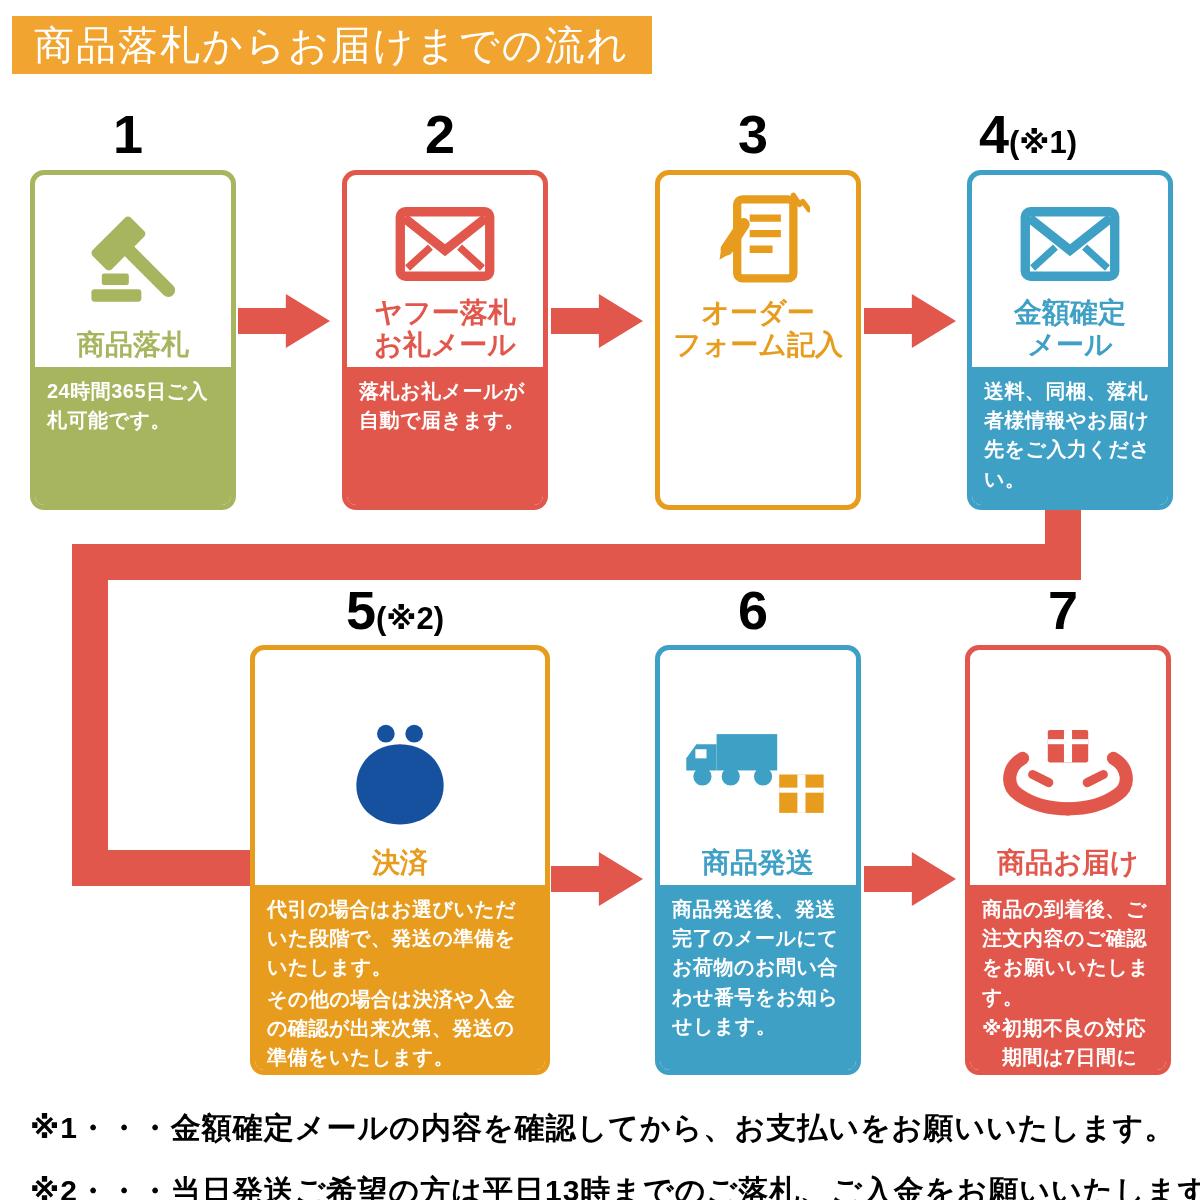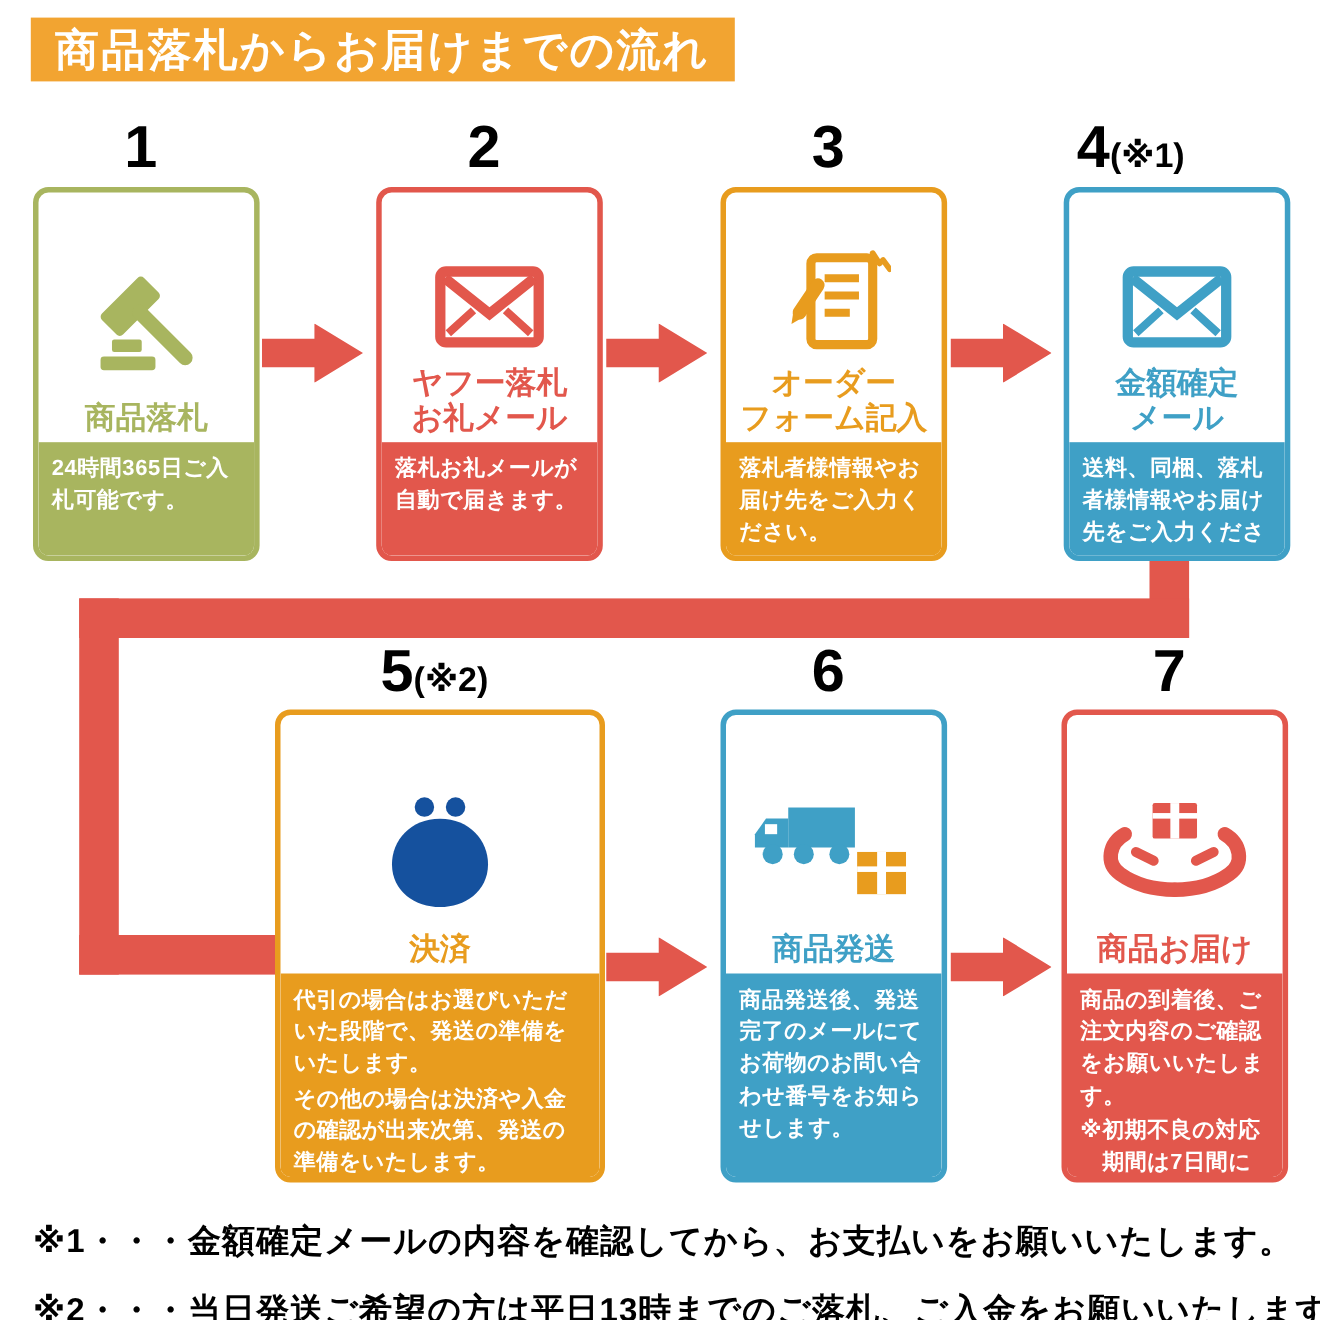--- a/index.html
+++ b/index.html
@@ -3,38 +3,38 @@
 <meta charset="utf-8">
 <style>
   html,body{margin:0;padding:0;background:#fff;}
   .stage{
     position:relative;width:1200px;height:1200px;background:#ffffff;overflow:hidden;
     font-family:"Liberation Sans","DejaVu Sans",sans-serif;
     --c:#E2574C; 
   }
   
   .banner{
-    position:absolute;left:28px;top:16px;height:58px;
+    position:absolute;left:12px;top:16px;height:58px;
     display:inline-flex;align-items:center;padding:0 22px;
-    background:var(--c);color:#fff;font-size:40px;font-weight:700;letter-spacing:2px;
+    background:var(--c);color:#fff;font-size:40px;font-weight:400;letter-spacing:2px;
     white-space:nowrap;
   }
   
   .num{
     position:absolute;text-align:center;color:#000;font-weight:700;
     font-size:54px;line-height:1.05;
   }
   .num small{font-size:31px;font-weight:700;}
   
   .card{
     position:absolute;background:#fff;border:5px solid var(--c);border-radius:14px;
     display:flex;flex-direction:column;overflow:hidden;z-index:2;
   }
   .card-top{display:flex;flex-direction:column;align-items:center;flex:0 0 auto;}
-  .row1 .card-top{height:192px;margin-top:35px;}
+  .row1 .card-top{height:192px;}
   .row2 .card-top{height:196px;margin-top:39px;}
   .icon{margin-top:14px;color:var(--c);display:flex;align-items:center;justify-content:center;flex:1 1 auto;}
   .icon svg{display:block;}
   .label{
     margin-top:auto;margin-bottom:7px;color:var(--c);
     font-size:28px;font-weight:700;line-height:1.12;text-align:center;white-space:nowrap;
   }
   .card-bottom{
     flex:1 1 auto;background:var(--c);color:#fff;font-weight:700;
     font-size:20px;line-height:1.46;padding:10px 12px;letter-spacing:0.5px;text-align:left;
@@ -115,23 +115,20 @@
         <svg viewBox="0 0 100 100" width="104" height="104">
           <rect x="30" y="8" width="54" height="76" rx="5" fill="none" stroke="currentColor" stroke-width="8"></rect>
           <path d="M42 26 H72 M42 41 H72 M42 56 H64" stroke="currentColor" stroke-width="7"></path>
           <path d="M36 32 L20 56" stroke="currentColor" stroke-width="12" stroke-linecap="round"></path>
           <polygon points="13,66 25,59 15,53" fill="currentColor"></polygon>
           <path d="M84 4 L90 13 M93 10 L99 18" stroke="currentColor" stroke-width="5" stroke-linecap="round"></path>
         </svg>
       </div>
       <div class="label"><span>オーダー</span><br><span>フォーム記入</span></div>
     </div>
-    <div class="card-bottom">
-        <p>落札者様情報やお届け先をご入力ください。</p>
-      </div>
   </div>
 
   <div class="card row1" style="left: 967px; top: 170px; width: 196px; height: 330px; --c: #3FA0C6;" data-color="colors.step4">
     <div class="card-top">
       <div class="icon">
         <svg viewBox="0 0 100 100" width="104" height="104">
           <rect x="7" y="20" width="86" height="62" rx="5" fill="none" stroke="currentColor" stroke-width="9"></rect>
           <path d="M11 26 L50 57 L89 26" fill="none" stroke="currentColor" stroke-width="9"></path>
           <path d="M14 74 L36 54 M86 74 L64 54" stroke="currentColor" stroke-width="7" fill="none"></path>
         </svg>

